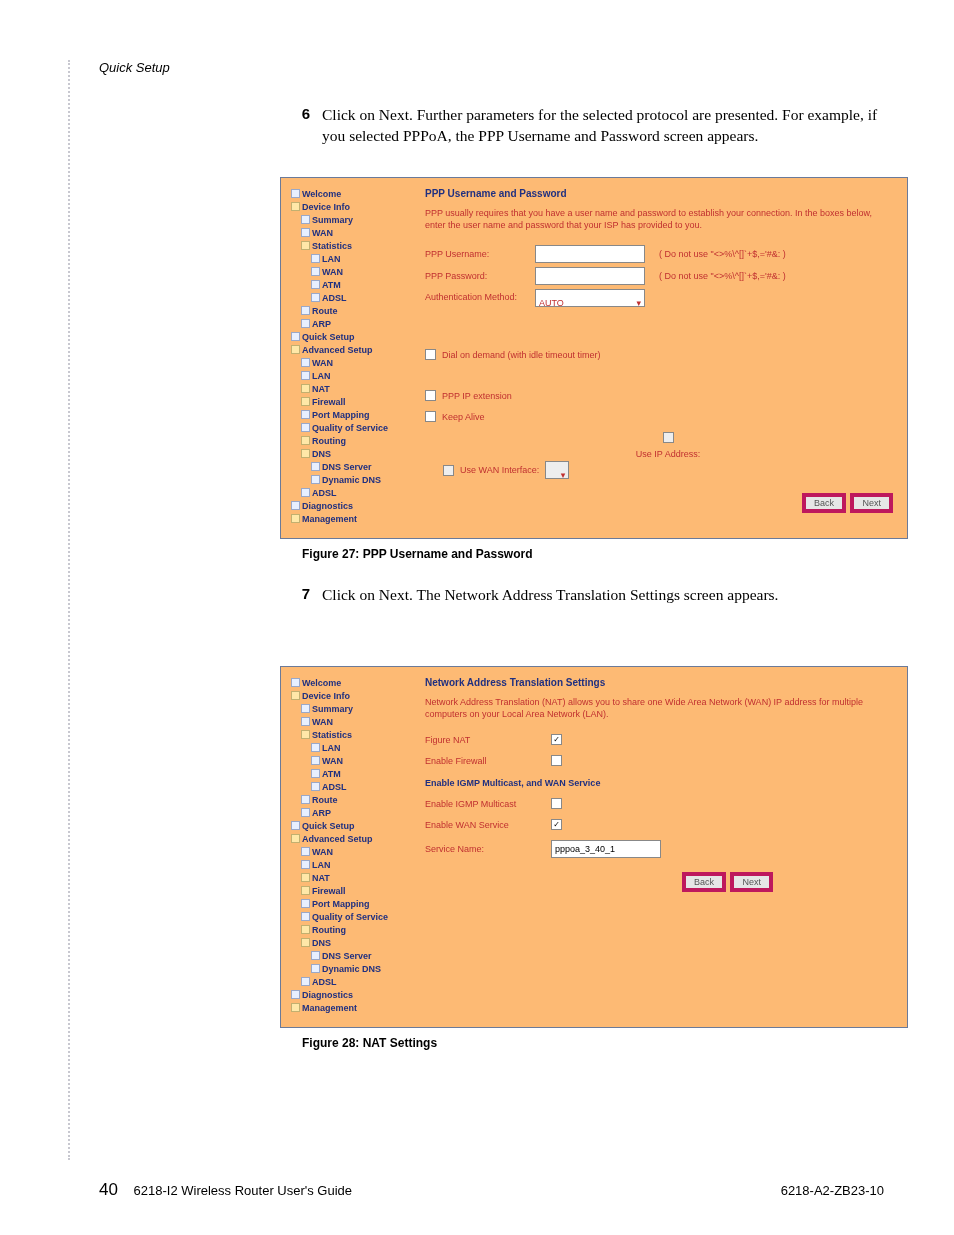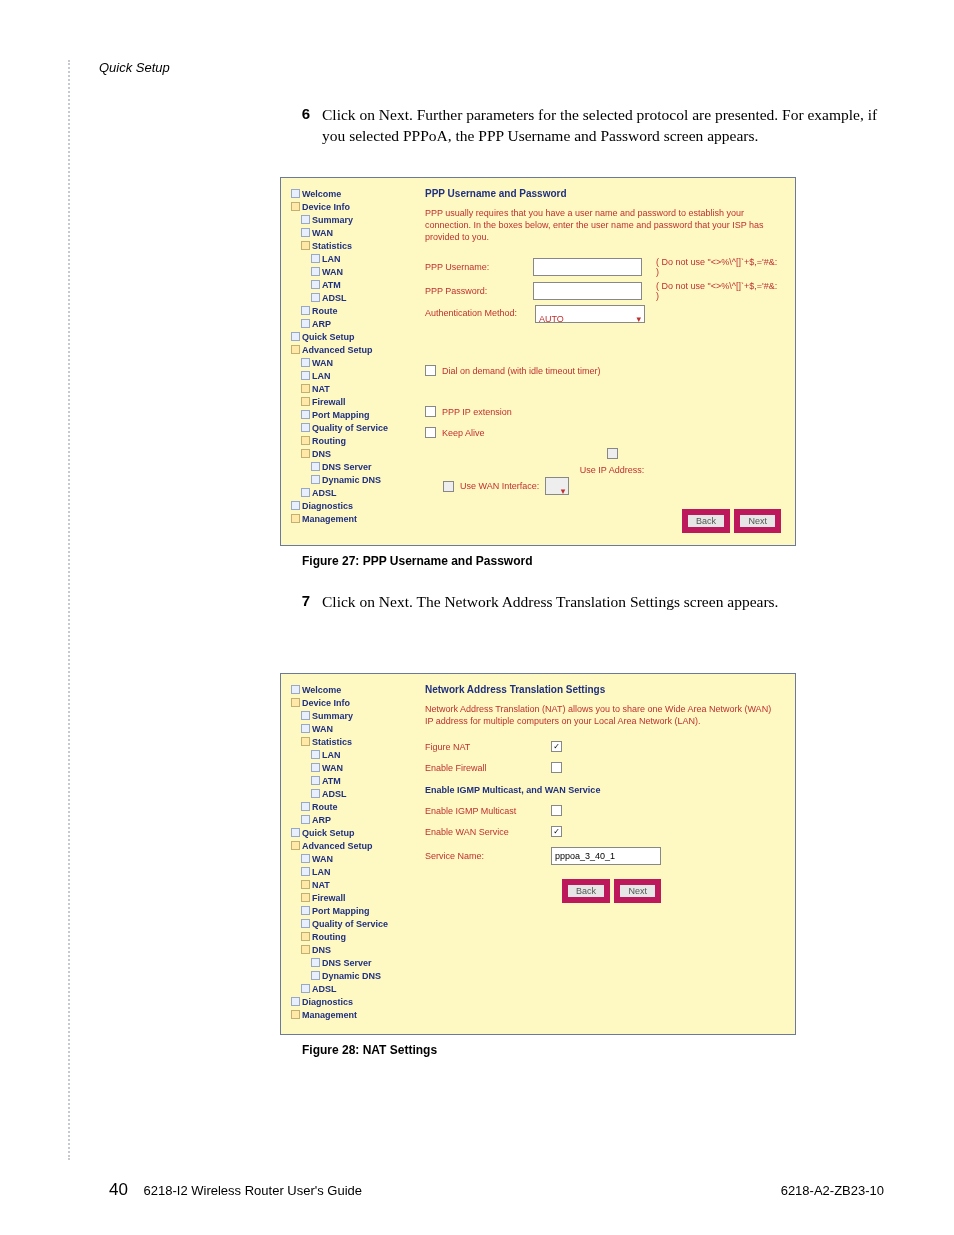--- a/index.html
+++ b/index.html
@@ -47,29 +47,29 @@
   .step-text { flex: 1; font-size: 15.5px; line-height: 1.35; }
   .caption {
     font-family: Arial, Helvetica, sans-serif;
     font-weight: bold;
     font-size: 12px;
     margin: 8px 0 24px 22px;
   }
   
   .shot {
     border: 1px solid #6b7a99;
-    width: 516px;
+    width: 628px;
     margin-left: 0;
     padding: 10px 14px 12px 10px;
     font-family: Verdana, Arial, sans-serif;
     font-size: 9px;
     color: #203080;
     display: flex;
     gap: 12px;
-    background: #fef9c3;
+    background: #fdba74;
   }
   .tree { width: 122px; flex-shrink: 0; }
   .tree-line { white-space: nowrap; line-height: 13px; }
   .tree-line .ic {
     display: inline-block;
     width: 9px; height: 9px;
     border: 1px solid #c2b070;
     background: #ffe8a8;
     vertical-align: -1px;
     margin-right: 2px;
@@ -98,31 +98,31 @@
     width: 11px; height: 11px;
     border: 1px solid #888;
     background: #fff;
     display: inline-flex;
     align-items: center; justify-content: center;
     font-size: 8px; color: #000;
   }
   .btnrow { text-align: right; margin-top: 14px;}
   .btn {
     display: inline-block;
-    border: 6px solid #be185d;
+    border: 4px solid #be185d;
     background: #e6e6e6;
     color: #555;
     font-size: 9px;
     padding: 1px 8px;
     margin-left: 2px;
   }
   .section-title { color:#203080; font-weight:bold; margin: 12px 0 6px 0;}
   .footer {
     position: absolute;
-    left: 109px; right: 70px;
+    left: 99px; right: 70px;
     top: 1180px;
     display: flex;
     justify-content: space-between;
     align-items: baseline;
     font-family: Arial, Helvetica, sans-serif;
     font-size: 13px;
   }
   .footer .pg { font-size: 17px; margin-right: 12px;}
 </style>
 </head>

